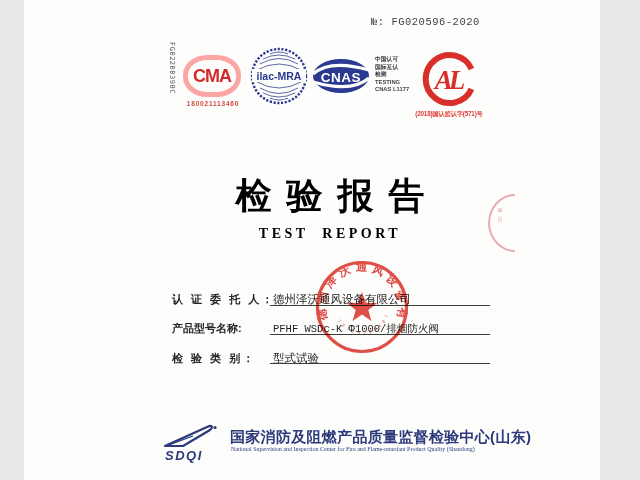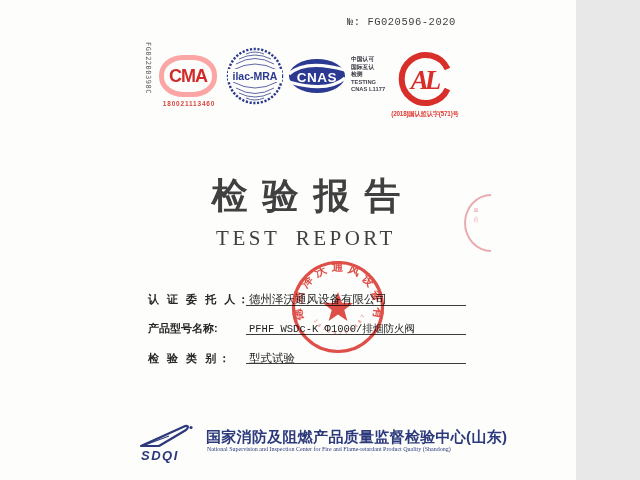--- a/index.html
+++ b/index.html
@@ -1,18 +1,18 @@
 <!DOCTYPE html>
 <html><head>
 <meta charset="utf-8">
 <style>
   html,body{margin:0;padding:0;background:#e8e8e8;}
   .canvas{
     position:relative;width:576px;height:480px;background:#fdfdfc;
-    overflow:hidden;font-family:"Liberation Sans",sans-serif;color:#333;
+    overflow:hidden;font-family:"Liberation Sans",sans-serif;color:#333;margin-left:24px;
   }
   .abs{position:absolute;}
 
   
   .serial{left:347px;top:16px;font-family:"Liberation Mono","DejaVu Sans Mono",monospace;
     font-size:10.5px;color:#3f3f3f;letter-spacing:.5px;}
 
   
   .side-code{left:144px;top:42px;writing-mode:vertical-rl;text-orientation:sideways;
     font-family:"DejaVu Sans Mono",monospace;font-size:7px;color:#5a5a5a;letter-spacing:.5px;}
@@ -29,24 +29,24 @@
   
   .cnas{left:288px;top:58px;width:58px;height:36px;}
   .cnas-side{left:351px;top:56px;font-size:5.8px;line-height:7.6px;color:#33343c;font-weight:bold;}
   .cnas-side .en{font-weight:bold;color:#45464e;}
   
   .cal{left:398px;top:51px;width:56px;height:56px;}
   .cal-caption{left:382px;top:110px;width:86px;text-align:center;font-size:6.3px;color:#e03a33;
     font-weight:bold;letter-spacing:-.2px;}
 
   
-  .title-wrap{left:0;top:172px;width:612px;text-align:center;color:#404040;}
+  .title-wrap{left:0;top:172px;width:612px;text-align:center;color:#000000;}
   .title-zh{font-size:36px;font-weight:bold;letter-spacing:15px;padding-left:15px;
     font-family:"Liberation Sans",sans-serif;}
-  .title-en{margin-top:5px;font-size:21px;font-weight:normal;letter-spacing:3.5px;word-spacing:7px;
+  .title-en{margin-top:5px;font-size:14px;font-weight:bold;letter-spacing:3.5px;word-spacing:7px;
     font-family:"Liberation Serif","DejaVu Serif",serif;}
 
   
   .field-label{left:148px;font-size:11px;color:#262626;white-space:nowrap;font-weight:bold;}
   .ls2{letter-spacing:2.5px;}
   .field-value{left:249px;font-size:11.5px;color:#1e1e1e;white-space:nowrap;}
   .mono-val{font-family:"Liberation Mono","DejaVu Sans Mono",monospace;font-size:10.5px;}
   .underline{left:246px;width:220px;height:0;border-bottom:1.2px solid #3c3c3c;}
 
   

